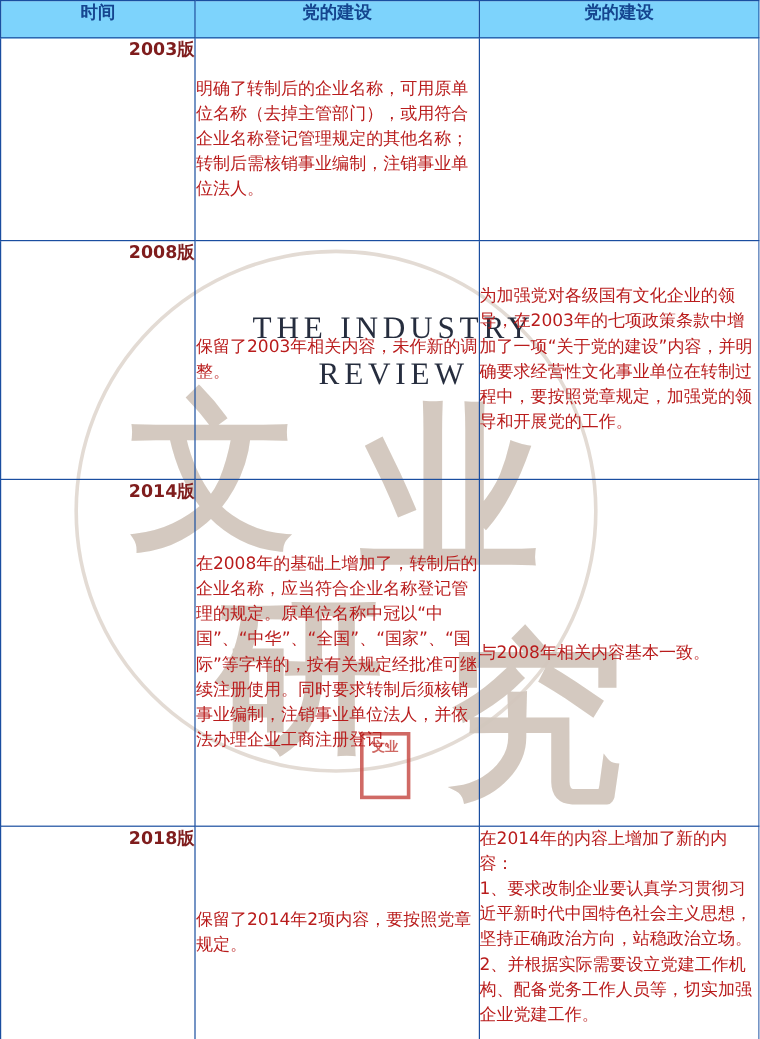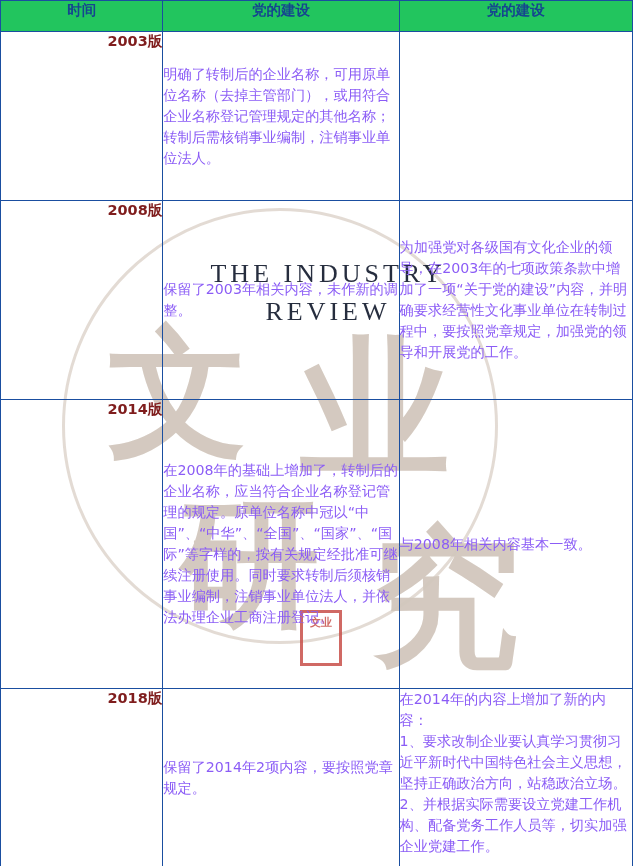--- a/index.html
+++ b/index.html
@@ -80,21 +80,21 @@
     border-collapse: collapse;
     width: 633px;
     table-layout: fixed;
   }
   table.main th, table.main td {
     border: 1px solid #1a4ea0;
     vertical-align: top;
     padding: 0;
   }
   thead th {
-    background: #22c55e;
+    background: #7dd3fc;
     color: #15458f;
     font-weight: bold;
     font-size: 14.5px;
     text-align: center;
     height: 30px;
     vertical-align: middle;
     font-family: "DejaVu Sans", "Liberation Sans", sans-serif;
     margin-top: 20px;
   }
   .col-time { width: 162px; }
@@ -105,21 +105,21 @@
     text-align: right;
     vertical-align: middle;
     font-weight: bold;
     font-size: 14.5px;
     color: #7f1d1d;
     background: transparent;
   }
   td.body {
     font-size: 14.2px;
     line-height: 21px;
-    color: #8b5cf6;
+    color: #b91c1c;
     padding: 6px 7px 6px 7px;
     background: transparent;
     word-break: break-all;
   }
   td.body.mid {
     vertical-align: middle;
   }
   .cell-text {
     display: block;
     white-space: pre-wrap;

